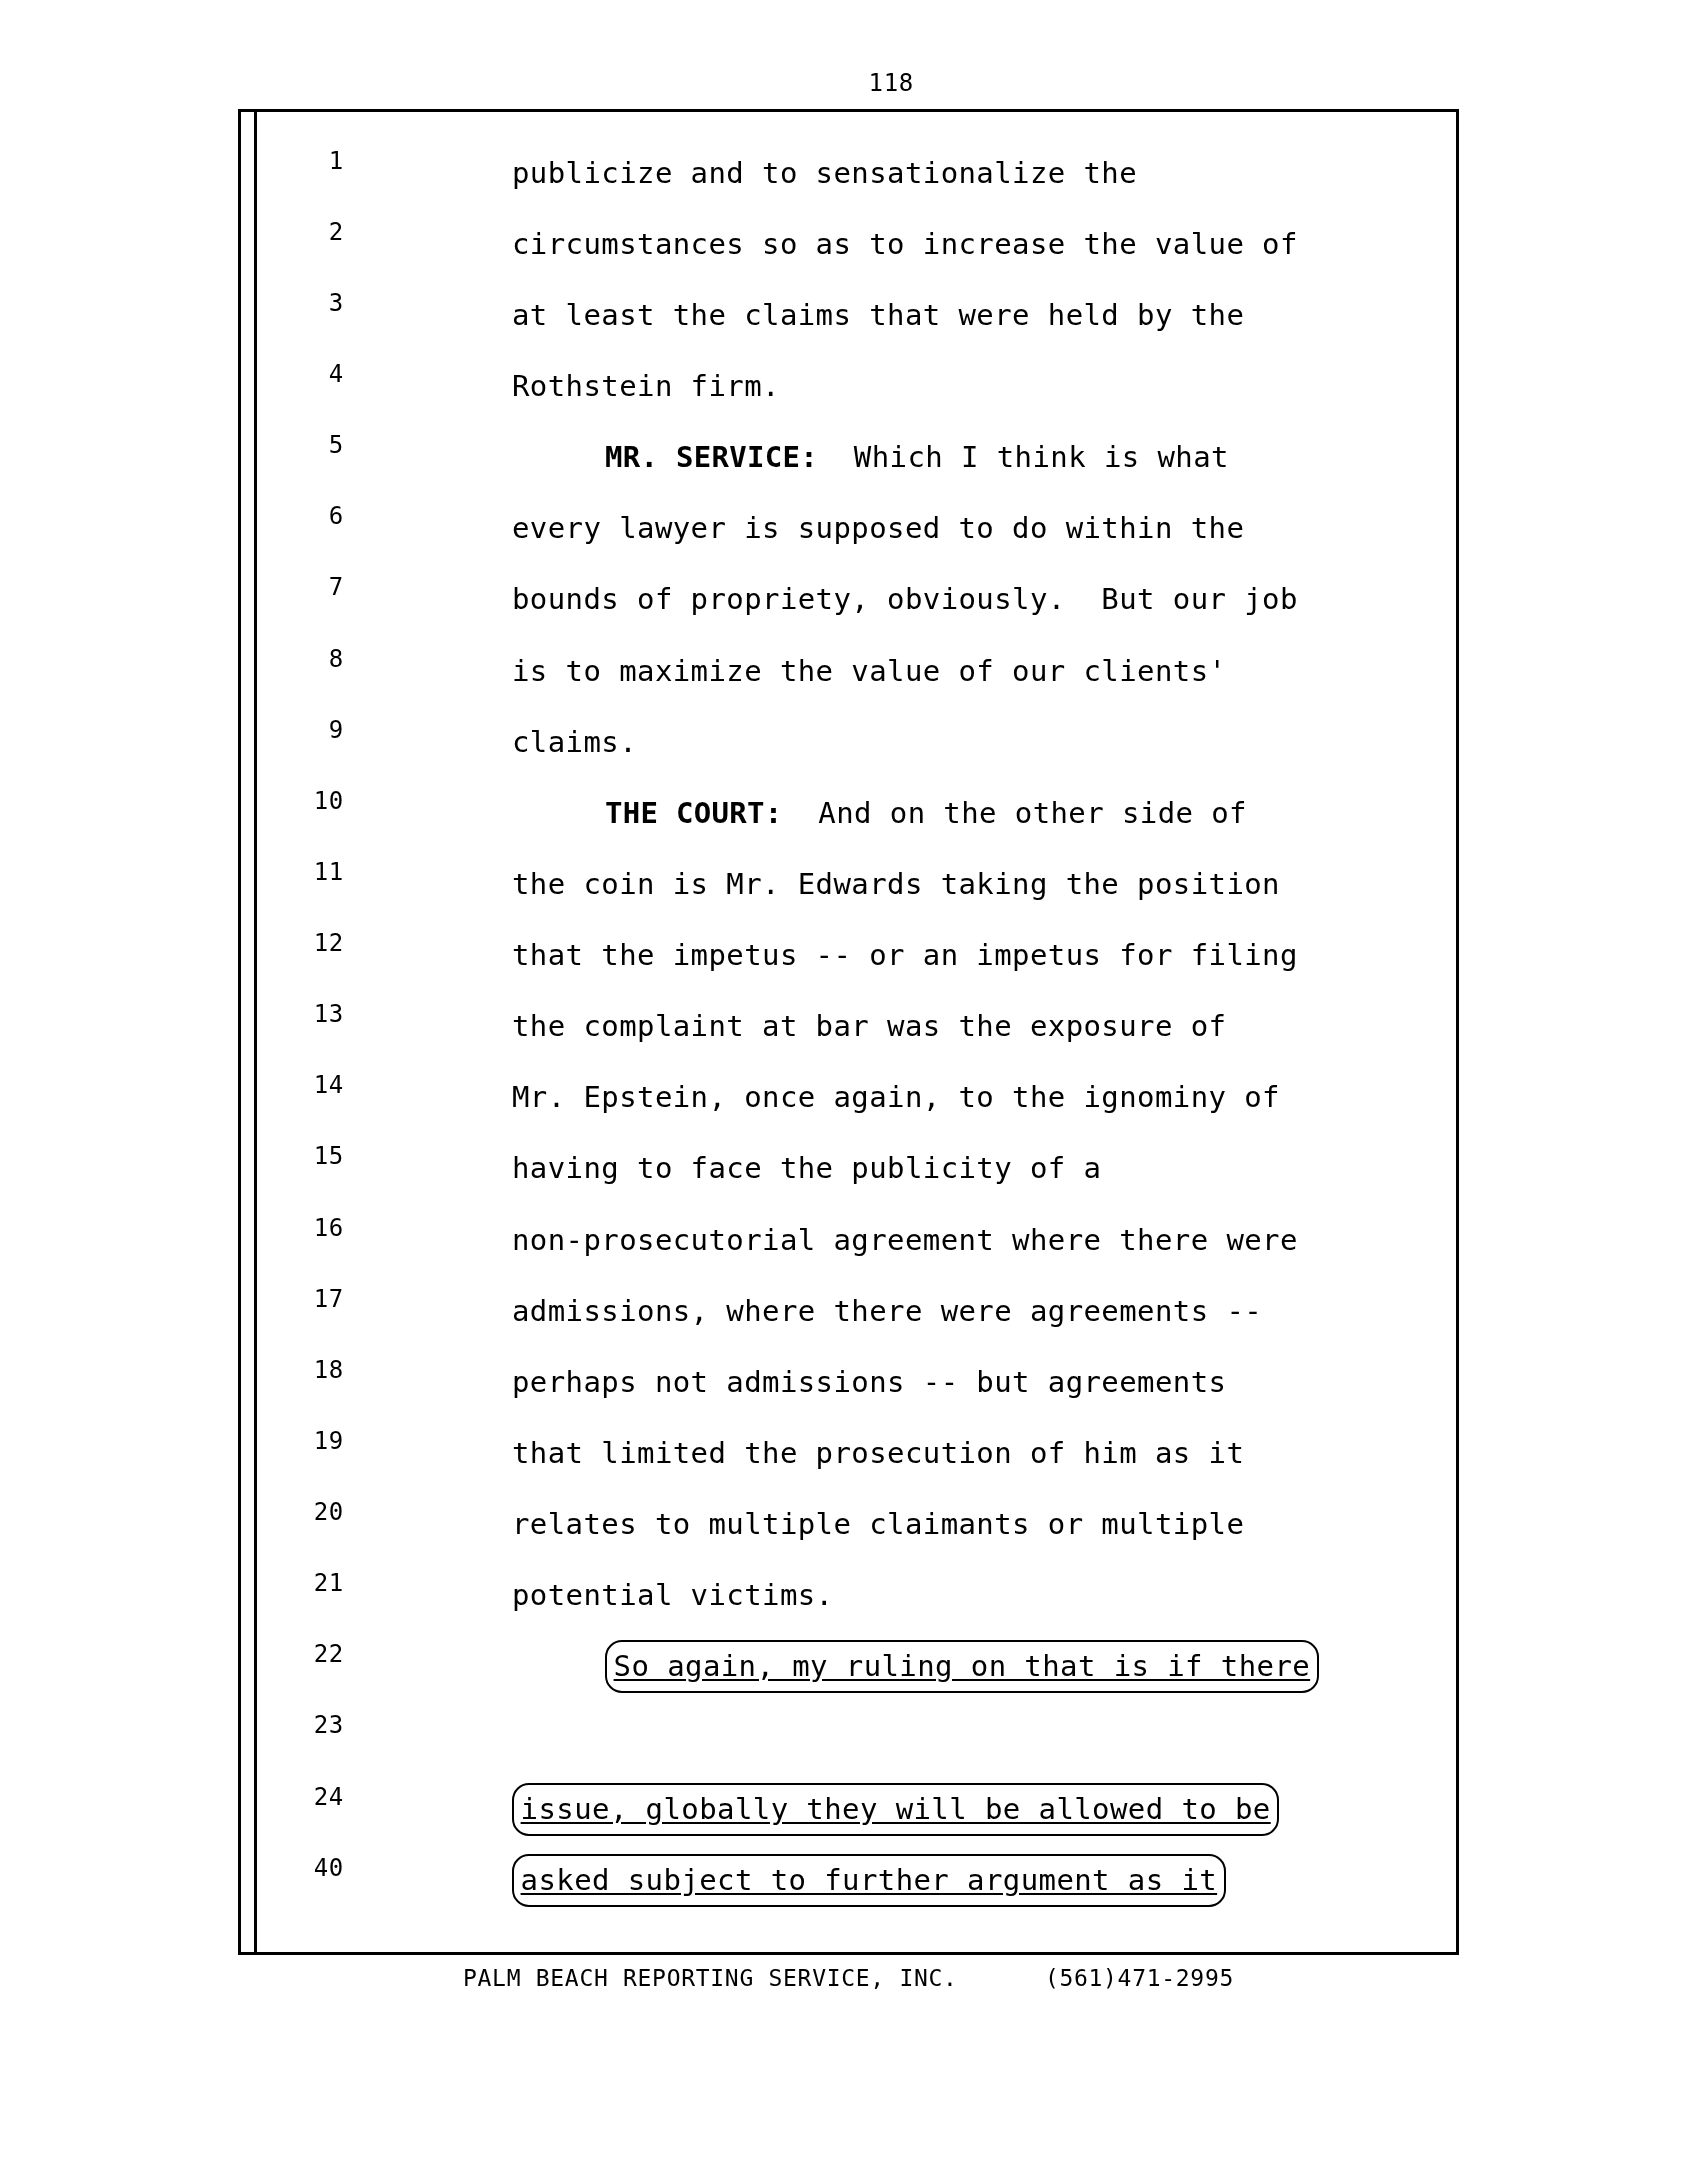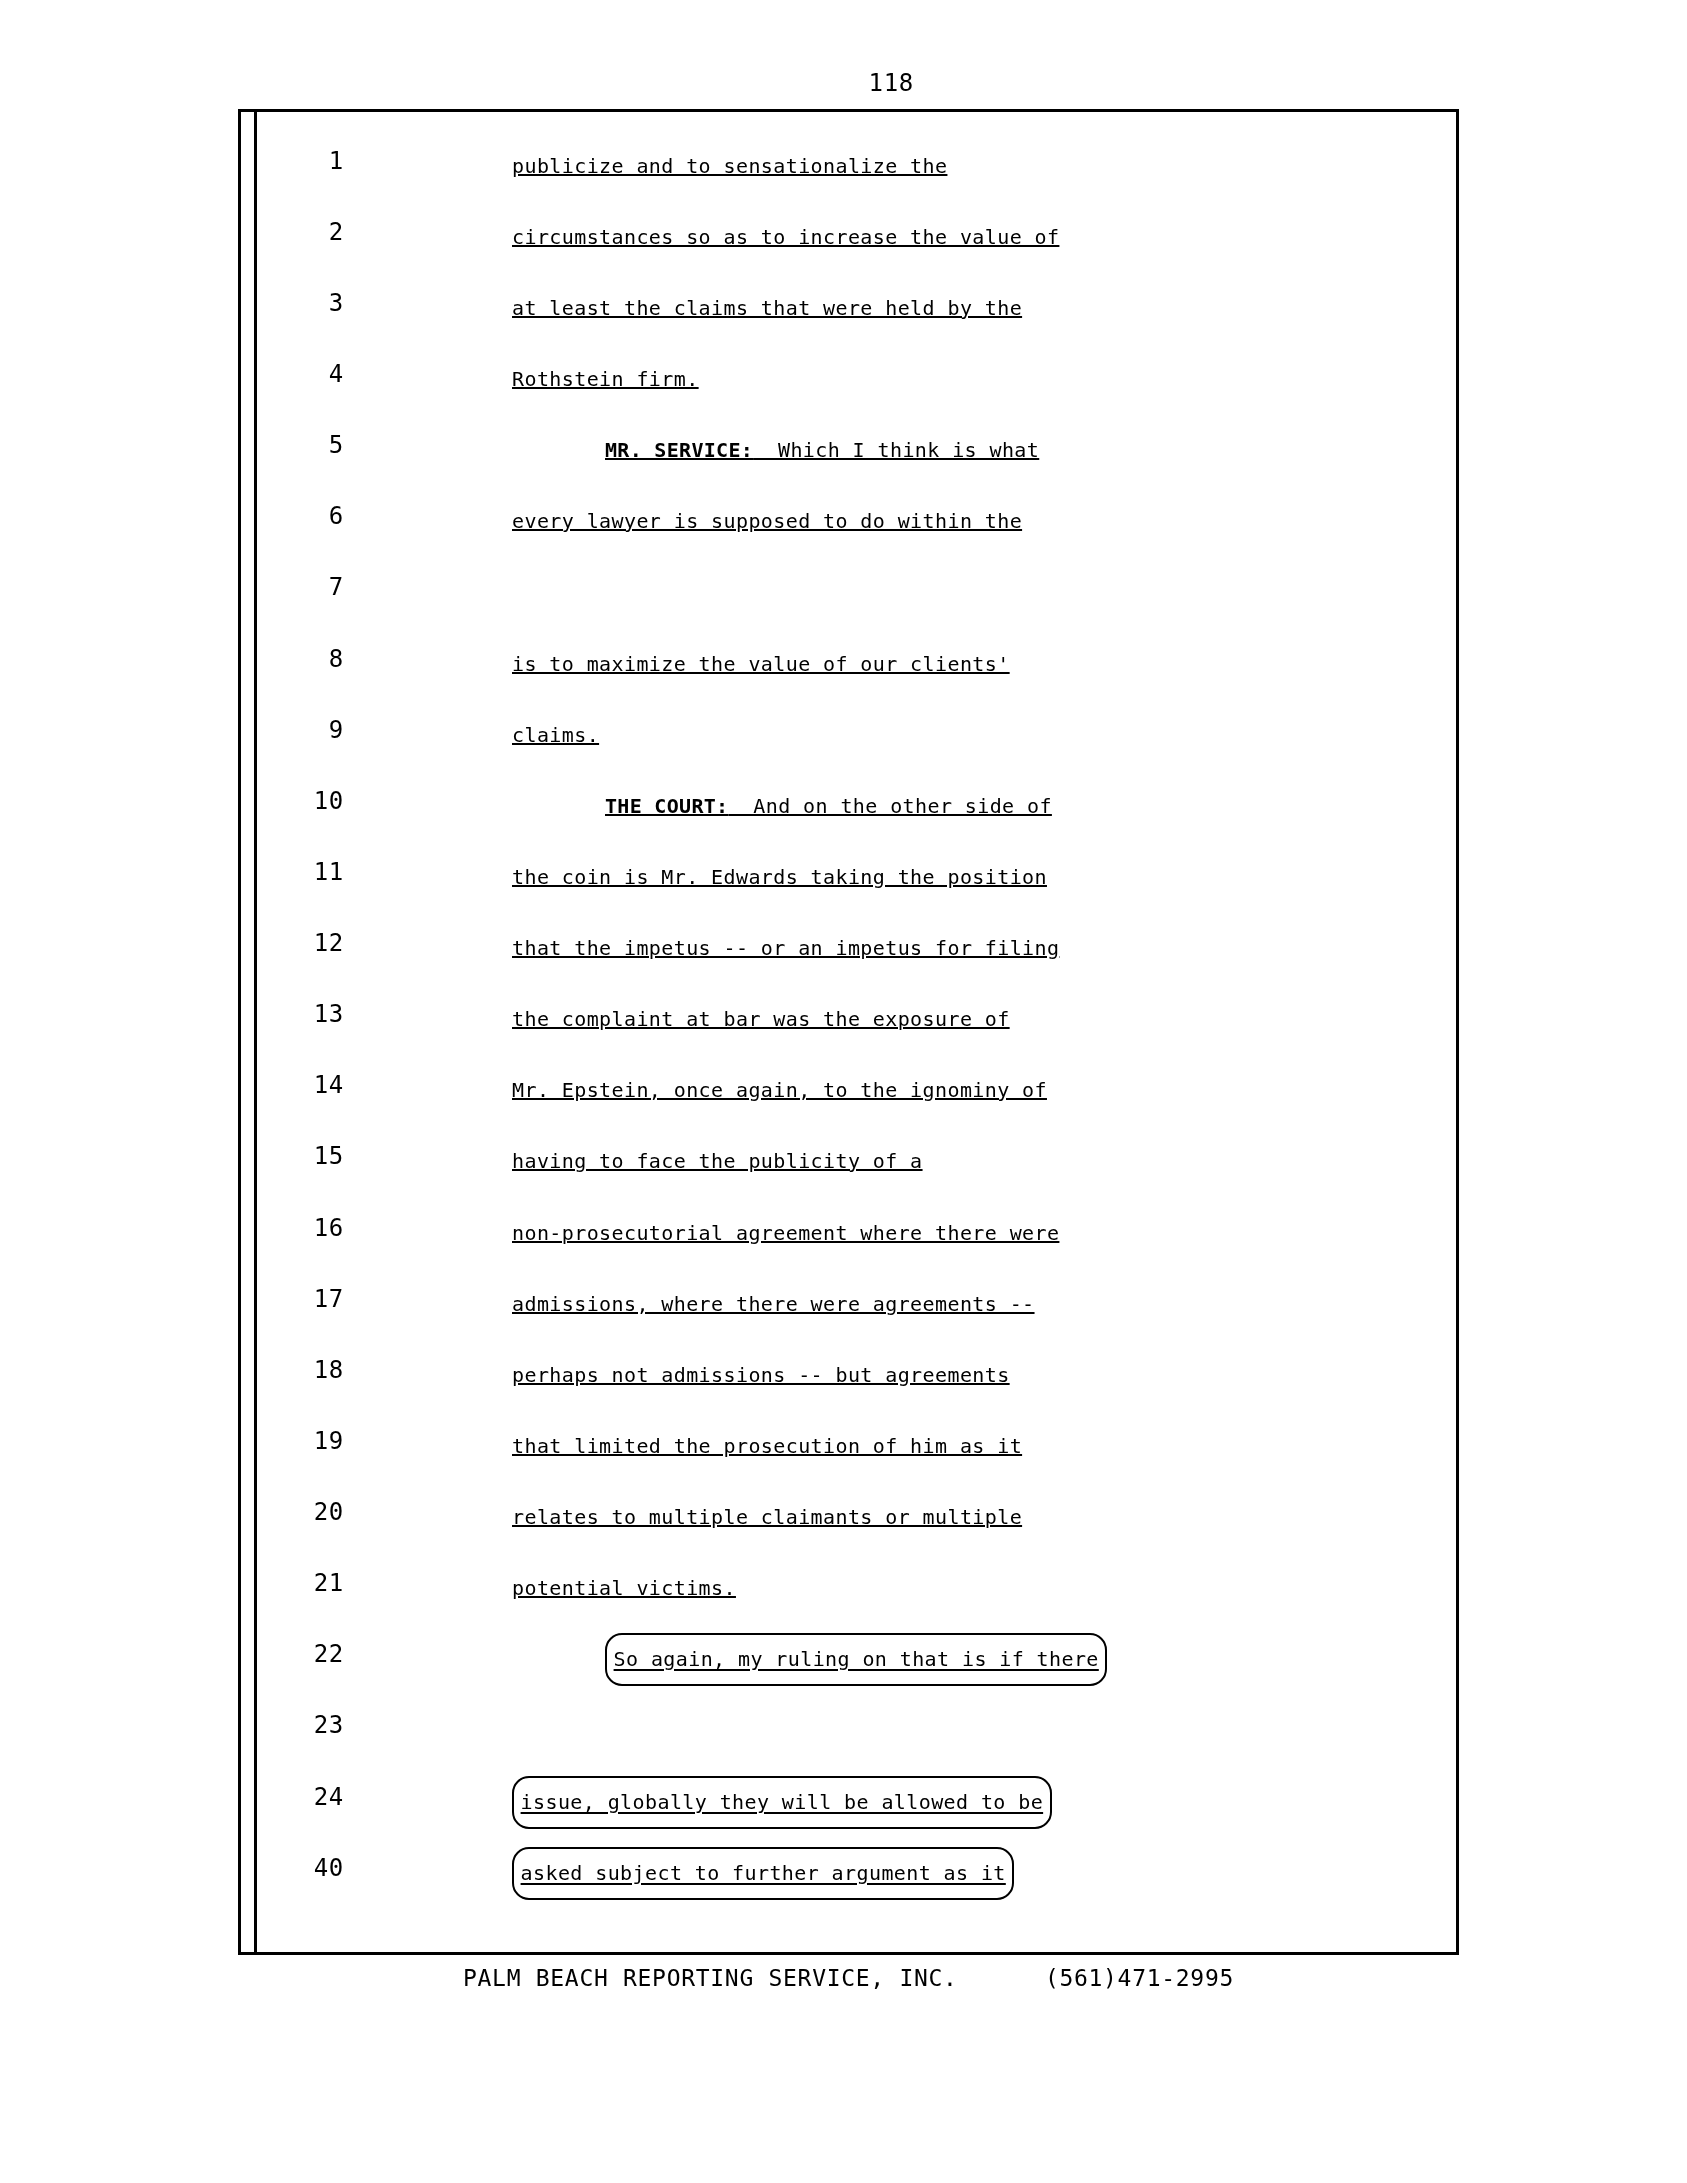--- a/index.html
+++ b/index.html
@@ -74,26 +74,25 @@
     left: -119px;
     width: 93px;
     text-align: right;
     font-size: 24px;
     line-height: 71px;
     letter-spacing: 0.7px;
   }
   .line-text {
     position: absolute;
     left: 142px;
-    top: 5px;
-    font-size: 20px;
+    top: 12px;
+    font-size: 29px;
     line-height: 71px;
     white-space: pre;
     letter-spacing: 0.4px;
-    text-decoration: underline;
   }
   .line-text.indent {
     left: 235px;
   }
   .speaker {
     font-weight: bold;
     letter-spacing: 0.3px;
   }
   
   .hl {
@@ -155,20 +154,21 @@
       <div class="line" style="top: 410px; left: 370px;">
         <div class="line-num" style="left: -119px;">5</div>
         <div class="line-text indent"><span class="speaker">MR. SERVICE:</span><span>  Which I think is what</span></div>
       </div>
       <div class="line" style="top: 481px; left: 370px;">
         <div class="line-num" style="left: -119px;">6</div>
         <div class="line-text">every lawyer is supposed to do within the</div>
       </div>
       <div class="line" style="top: 552px; left: 370px;">
         <div class="line-num" style="left: -119px;">7</div>
+        <div class="line-text">bounds of propriety, obviously.  But our job</div>
       </div>
       <div class="line" style="top: 624px; left: 370px;">
         <div class="line-num" style="left: -119px;">8</div>
         <div class="line-text">is to maximize the value of our clients'</div>
       </div>
       <div class="line" style="top: 695px; left: 370px;">
         <div class="line-num" style="left: -119px;">9</div>
         <div class="line-text">claims.</div>
       </div>
       <div class="line" style="top: 766px; left: 370px;">

